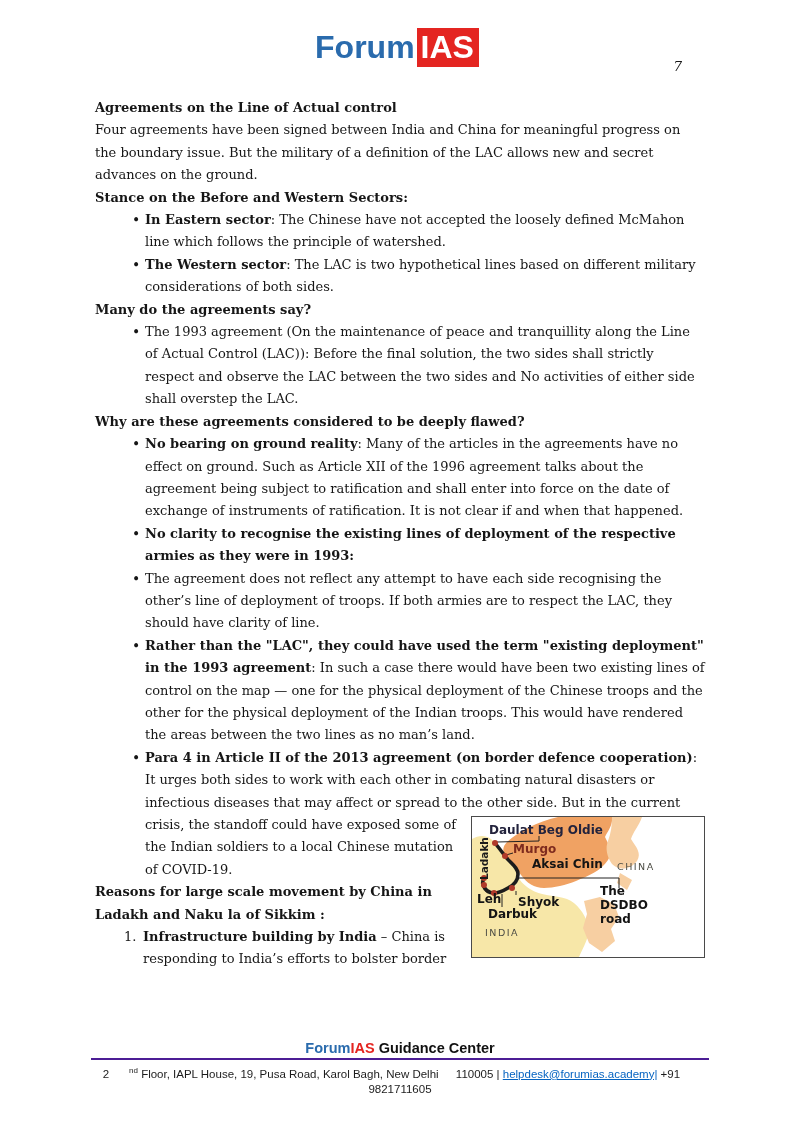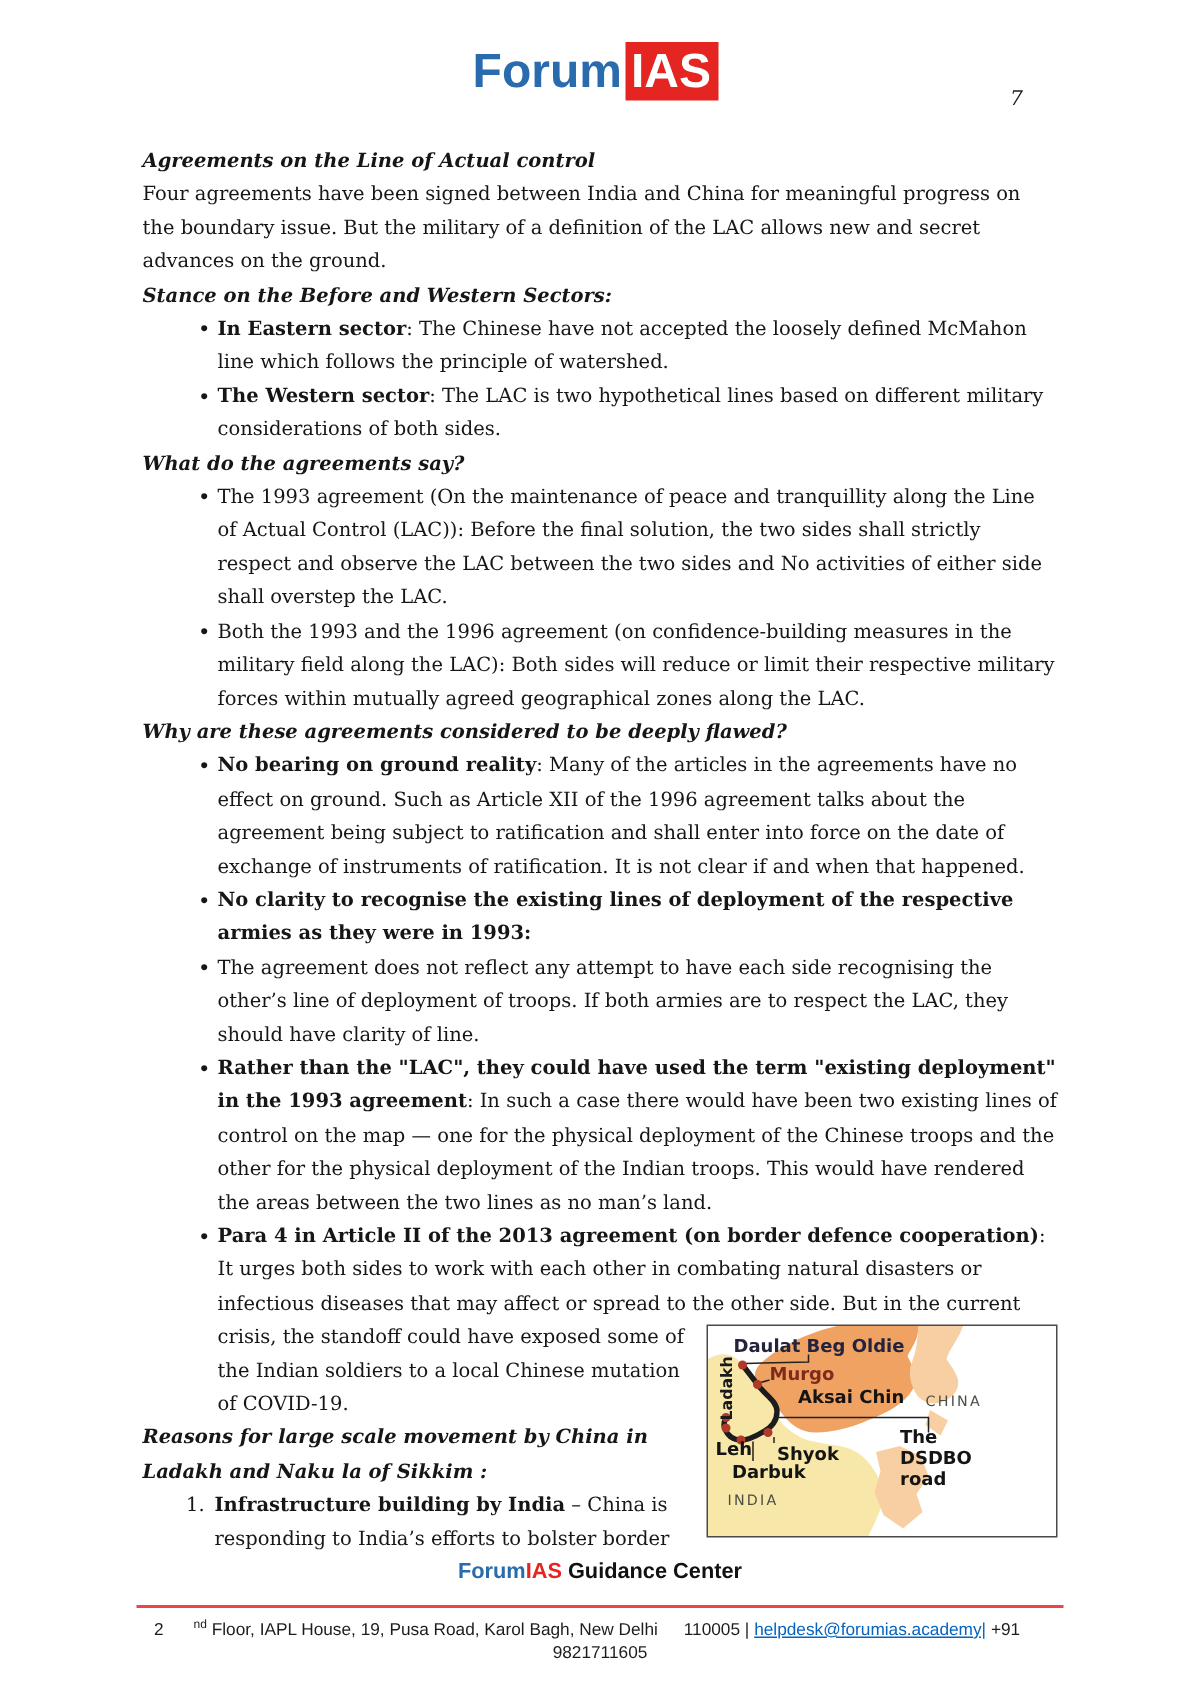--- a/index.html
+++ b/index.html
@@ -7,42 +7,42 @@
         font-family:"DejaVu Serif","Liberation Serif",serif;color:#161616;}
   
   .logo-row{text-align:center;padding-top:31px;}
   .logo{display:inline-block;font-family:"Liberation Sans",sans-serif;font-weight:bold;
         font-size:32px;line-height:32px;letter-spacing:0;}
   .logo-forum{color:#2a6bad;}
   .logo-ias{background:#e42521;color:#ffffff;padding:1px 5px 2px 4px;margin-left:2px;}
   .page-num{position:absolute;top:58px;right:112px;font-size:13.5px;font-style:italic;}
   
   .content{margin:34px 89px 0 95px;font-size:13px;line-height:22.4px;text-align:left;}
-  .hd{font-weight:bold;font-style:italic;margin:0;}
+  .hd{font-weight:bold;margin:0;}
   .content p{margin:0;}
   ul.blist{list-style:none;margin:0;padding:0;}
   ul.blist > li{position:relative;padding-left:50px;margin:0;}
   ul.blist > li::before{content:"\2022";position:absolute;left:37px;top:0;font-size:14px;}
   .lead{font-weight:bold;}
   .num-item{position:relative;padding-left:48px;}
   .num-label{position:absolute;left:29px;}
   
   .map-figure{float:right;margin:2px 0 4px 14px;border:1px solid #4a4a4a;background:#ffffff;}
   .map-figure text{font-family:"DejaVu Sans","Liberation Sans",sans-serif;}
   .mt-big{font-size:12px;font-weight:bold;fill:#23233d;}
   .mt-murgo{font-size:12px;font-weight:bold;fill:#7e2b1e;}
   .mt-place{font-size:12px;font-weight:bold;fill:#141414;}
   .mt-ladakh{font-size:10.5px;font-weight:bold;fill:#1a1a1a;}
   .mt-country{font-size:9.5px;fill:#4c4c44;letter-spacing:1.5px;font-family:"DejaVu Serif",serif;}
   .callout{fill:none;stroke:#222222;stroke-width:1;}
   .road{fill:none;stroke-width:3.6;stroke-linecap:round;stroke-linejoin:round;}
   
   .footer{position:absolute;left:91px;right:85px;top:1040px;font-family:"Liberation Sans",sans-serif;}
   .footer-brand{text-align:center;font-size:14.5px;font-weight:bold;color:#111111;
-                border-bottom:2px solid #ef4444;padding-bottom:14px;}
+                border-bottom:2px solid #4c1d95;padding-bottom:2px;}
   .fb-forum{color:#2a6bad;}
   .fb-ias{color:#e42521;}
   .footer-address{text-align:center;font-size:11.5px;color:#1c1c1c;padding-top:3px;line-height:15px;}
   .footer-address sup{font-size:8px;margin-left:20px;}
   .email{color:#0563c1;text-decoration:underline;cursor:pointer;margin-top:47px;}
 </style>
 </head>
 <body>
 
 <div class="page">
@@ -55,24 +55,23 @@
   <div class="content">
     <div class="hd">Agreements on the Line of Actual control</div>
     <p>Four agreements have been signed between India and China for meaningful progress on the boundary issue. But the military of a definition of the LAC allows new and secret advances on the ground.</p>
 
     <div class="hd">Stance on the Before and Western Sectors:</div>
     <ul class="blist">
       <li><span class="lead">In Eastern sector</span><span>: The Chinese have not accepted the loosely defined McMahon line which follows the principle of watershed.</span></li>
       <li><span class="lead">The Western sector</span><span>: The LAC is two hypothetical lines based on different military considerations of both sides.</span></li>
     </ul>
 
-    <div class="hd">What do the agreements say?</div>
+    <div class="hd">Many do the agreements say?</div>
     <ul class="blist">
       <li>The 1993 agreement (On the maintenance of peace and tranquillity along the Line of Actual Control (LAC)): Before the final solution, the two sides shall strictly respect and observe the LAC between the two sides and No activities of either side shall overstep the LAC.</li>
-      <li>Both the 1993 and the 1996 agreement (on confidence-building measures in the military field along the LAC): Both sides will reduce or limit their respective military forces within mutually agreed geographical zones along the LAC.</li>
     </ul>
 
     <div class="hd">Why are these agreements considered to be deeply flawed?</div>
     <ul class="blist">
       <li><span class="lead">No bearing on ground reality</span><span>: Many of the articles in the agreements have no effect on ground. Such as Article XII of the 1996 agreement talks about the agreement being subject to ratification and shall enter into force on the date of exchange of instruments of ratification. It is not clear if and when that happened.</span></li>
       <li><span class="lead">No clarity to recognise the existing lines of deployment of the respective armies as they were in 1993:</span></li>
       <li>The agreement does not reflect any attempt to have each side recognising the other’s line of deployment of troops. If both armies are to respect the LAC, they should have clarity of line.</li>
       <li><span class="lead">Rather than the "LAC", they could have used the term "existing deployment" in the 1993 agreement</span><span>: In such a case there would have been two existing lines of control on the map — one for the physical deployment of the Chinese troops and the other for the physical deployment of the Indian troops. This would have rendered the areas between the two lines as no man’s land.</span></li>
       <li><span class="lead">Para 4 in Article II of the 2013 agreement (on border defence cooperation)</span><span>: It urges both sides to work with each other in combating natural disasters or infectious diseases that may affect or spread to the other side. But in the current crisis, the standoff could have </span><svg class="map-figure" width="232" height="140" viewBox="0 0 232 140" xmlns="http://www.w3.org/2000/svg">
           <rect x="0" y="0" width="232" height="140" fill="#ffffff"></rect>

